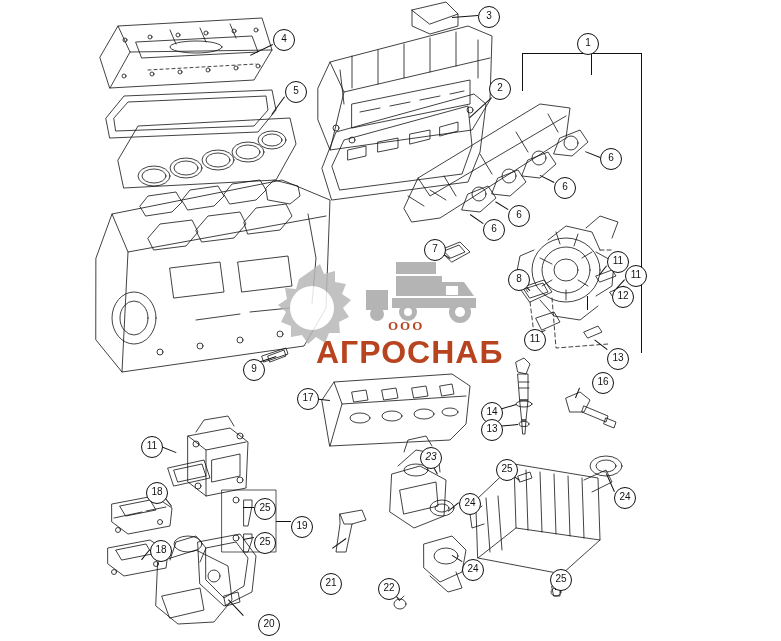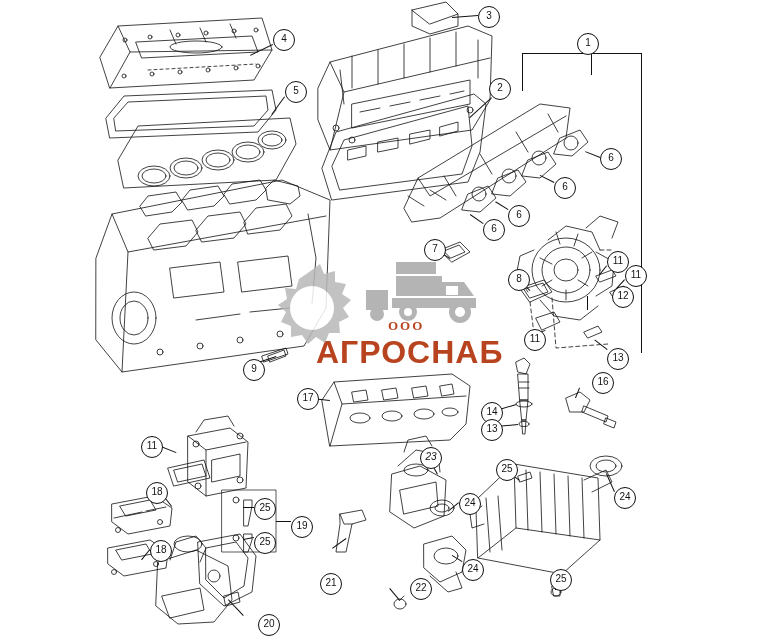--- a/index.html
+++ b/index.html
@@ -379,21 +379,21 @@
       <div class="callout" style="left: 146px; top: 482px;">18</div>
       <div class="lead" style="left: 150px; top: 550px; width: 12.8062px; transform: rotate(128.66deg);"></div>
       <div class="callout" style="left: 150px; top: 540px;">18</div>
       <div class="lead" style="left: 291px; top: 522px; width: 15px; transform: rotate(180deg);"></div>
       <div class="callout" style="left: 291px; top: 516px;">19</div>
       <div class="lead" style="left: 243px; top: 616px; width: 21.9317px; transform: rotate(-133.152deg);"></div>
       <div class="callout" style="left: 243px; top: 614px; margin-left: 15px;">20</div>
       <div class="lead" style="left: 332px; top: 548px; width: 17.2047px; transform: rotate(-35.5377deg);"></div>
       <div class="callout" style="left: 320px; top: 545px; margin-top: 28px;">21</div>
       <div class="lead" style="left: 390px; top: 588px; width: 15.6205px; transform: rotate(50.1944deg);"></div>
-      <div class="callout" style="left: 378px; top: 578px; margin-left: 32px;">22</div>
+      <div class="callout" style="left: 378px; top: 578px;">22</div>
       <div class="lead" style="left: 430px; top: 460px; width: 16.1245px; transform: rotate(60.2551deg);"></div>
       <div class="callout" style="left: 420px; top: 447px; font-style: italic;">23</div>
       <div class="lead" style="left: 459px; top: 503px; width: 14.2127px; transform: rotate(140.711deg);"></div>
       <div class="callout" style="left: 459px; top: 493px;">24</div>
       <div class="lead" style="left: 462px; top: 562px; width: 11.6619px; transform: rotate(-149.036deg);"></div>
       <div class="callout" style="left: 462px; top: 559px;">24</div>
       <div class="lead" style="left: 614px; top: 492px; width: 19.6977px; transform: rotate(-113.962deg);"></div>
       <div class="callout" style="left: 614px; top: 487px;">24</div>
       <div class="lead" style="left: 254px; top: 508px; width: 11px; transform: rotate(180deg);"></div>
       <div class="callout" style="left: 254px; top: 498px;">25</div>

